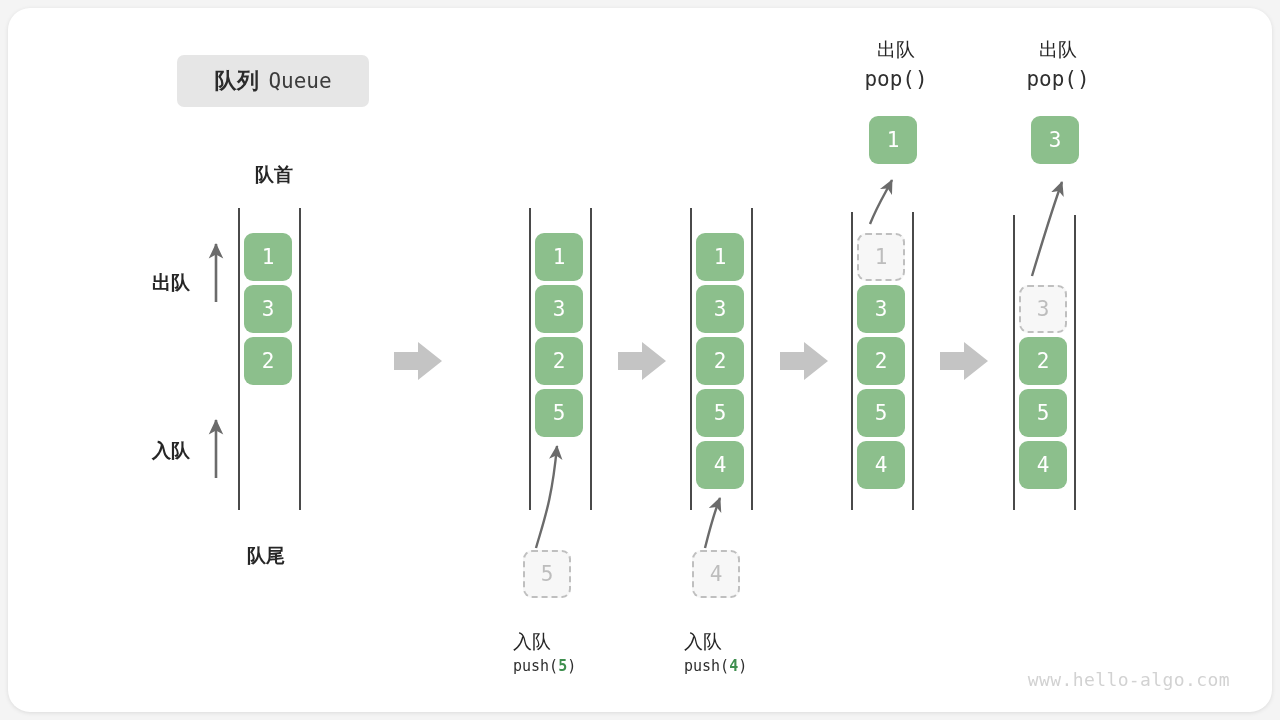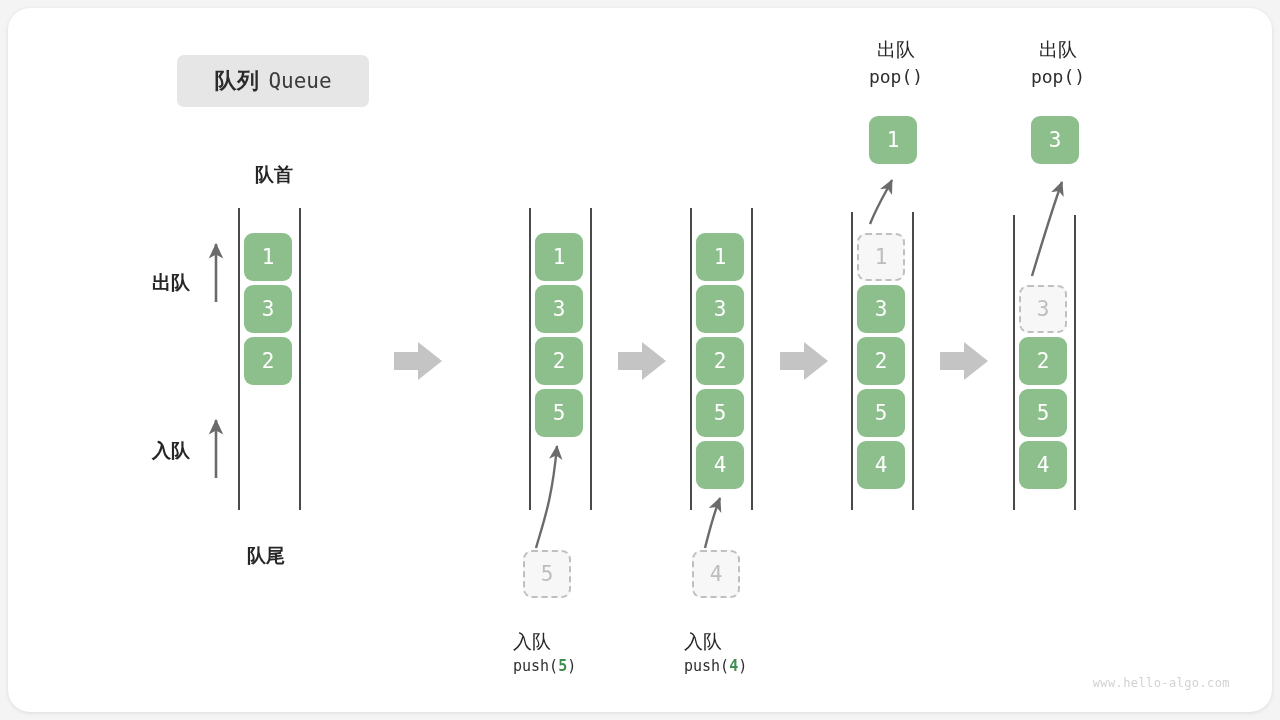--- a/index.html
+++ b/index.html
@@ -132,31 +132,31 @@
     line-height: 1.45;
   }
   .topcap .cn {
     display: block;
     font-size: 19px;
     color: #262626;
   }
   .topcap .code {
     display: block;
     font-family: "DejaVu Sans Mono", "Liberation Mono", monospace;
-    font-size: 18px;
+    font-size: 21px;
     color: #2f2f2f;
   }
 
   
   #watermark {
     position: absolute;
     right: 42px;
     bottom: 22px;
     font-family: "DejaVu Sans Mono", "Liberation Mono", monospace;
-    font-size: 12px;
+    font-size: 18px;
     color: #d2d2d2;
     letter-spacing: .4px;
   }
 
   svg.overlay {
     position: absolute;
     left: 0; top: 0;
     width: 1264px; height: 704px;
     pointer-events: none;
   }

